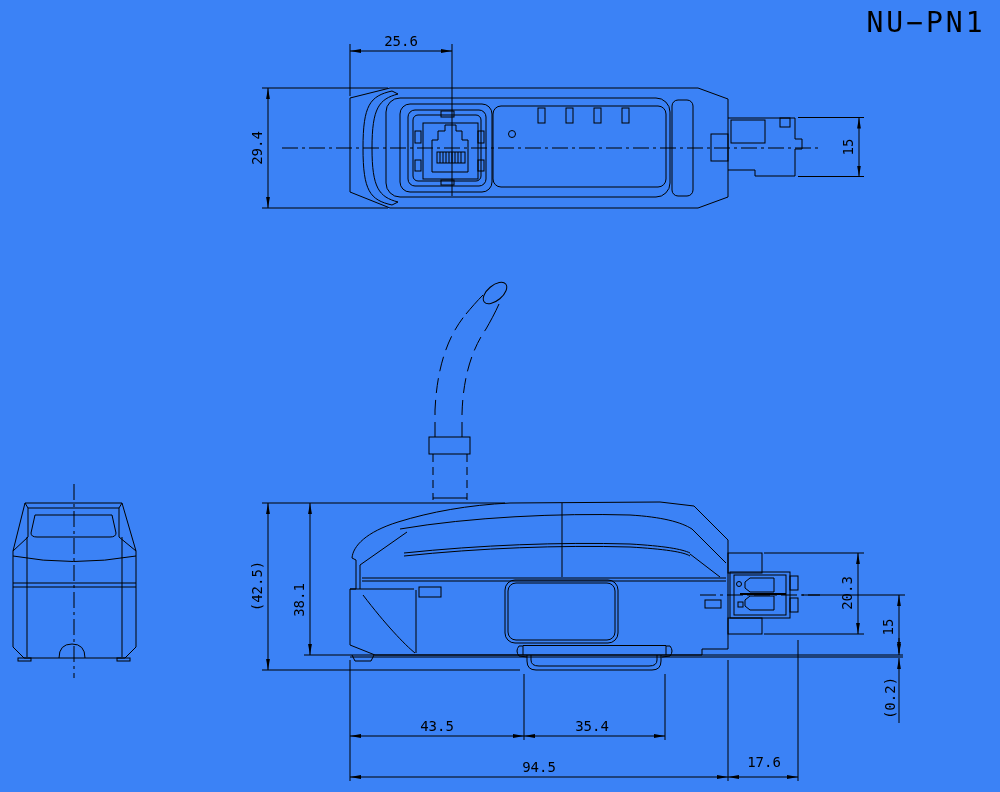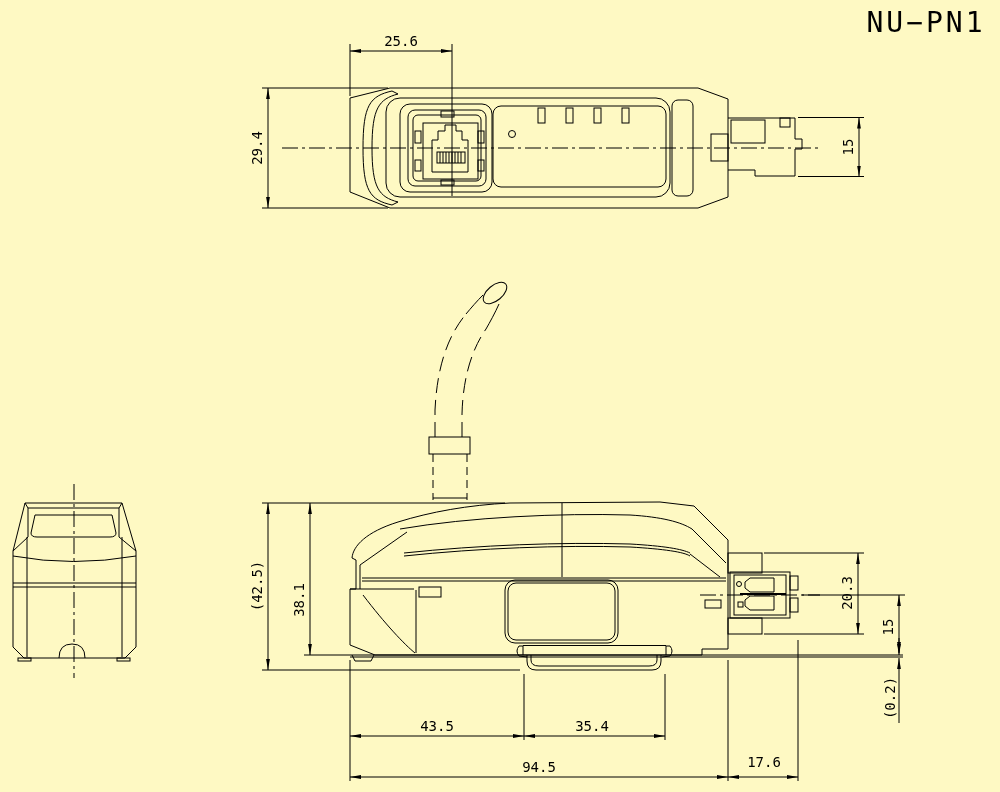--- a/index.html
+++ b/index.html
@@ -1,16 +1,16 @@
 <!DOCTYPE html>
 <html><head>
 <meta charset="utf-8">
 <style>
   html,body{margin:0;padding:0;background:#ffffff;}
-  .stage{position:relative;width:1000px;height:792px;background:#fef9c3;overflow:hidden;}
+  .stage{position:relative;width:1000px;height:792px;background:#3b82f6;overflow:hidden;}
   svg{position:absolute;left:0;top:0;}
   .ln{fill:none;stroke:#000;stroke-width:1;}
   .ln2{fill:none;stroke:#000;stroke-width:1.8;}
   .cl{fill:none;stroke:#000;stroke-width:1;stroke-dasharray:16 4 3 4;}
   .hid{fill:none;stroke:#000;stroke-width:1;stroke-dasharray:8 5;}
   .cdash{fill:none;stroke:#000;stroke-width:1;stroke-dasharray:15 7;}
   .dim{font-family:"DejaVu Sans Mono",monospace;font-size:14px;fill:#000;letter-spacing:0px;}
   .ttl{font-family:"DejaVu Sans Mono",monospace;font-size:28px;fill:#000;letter-spacing:3px;}
 </style>
 </head>

